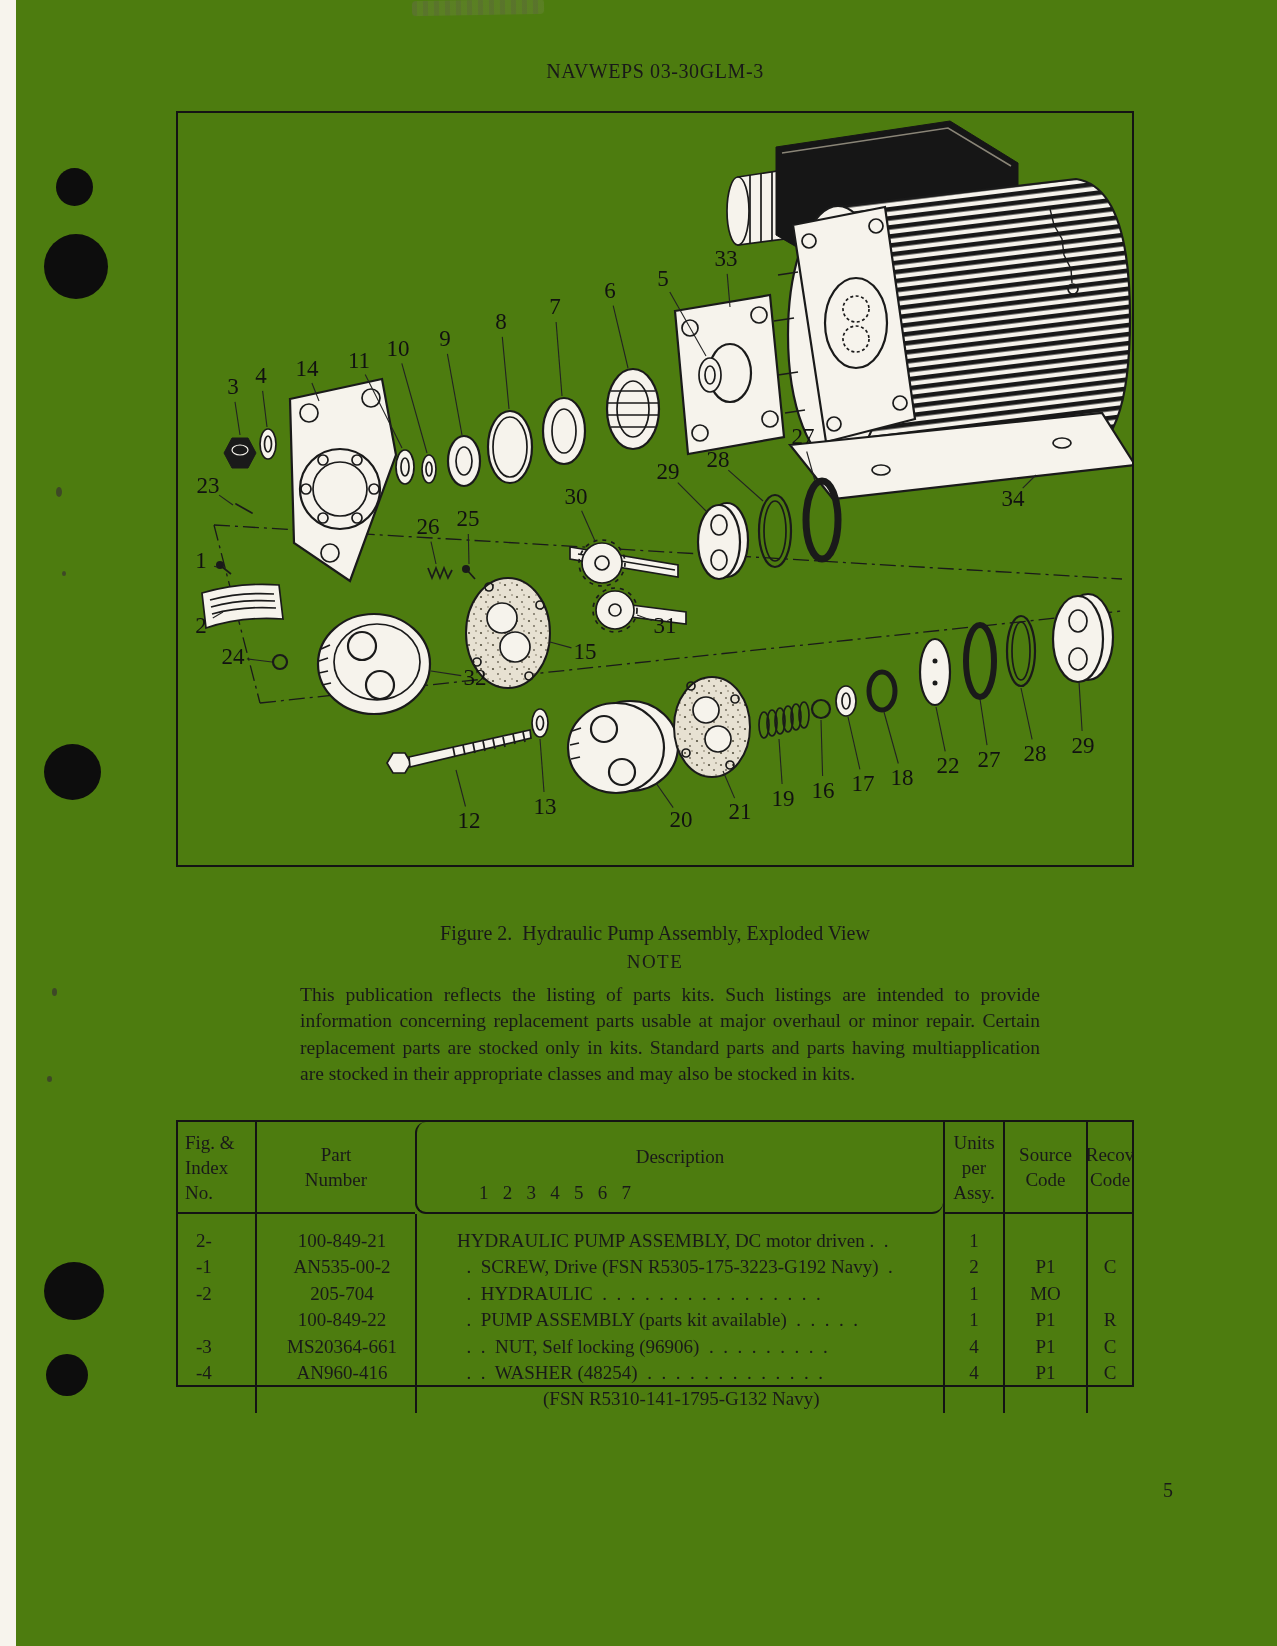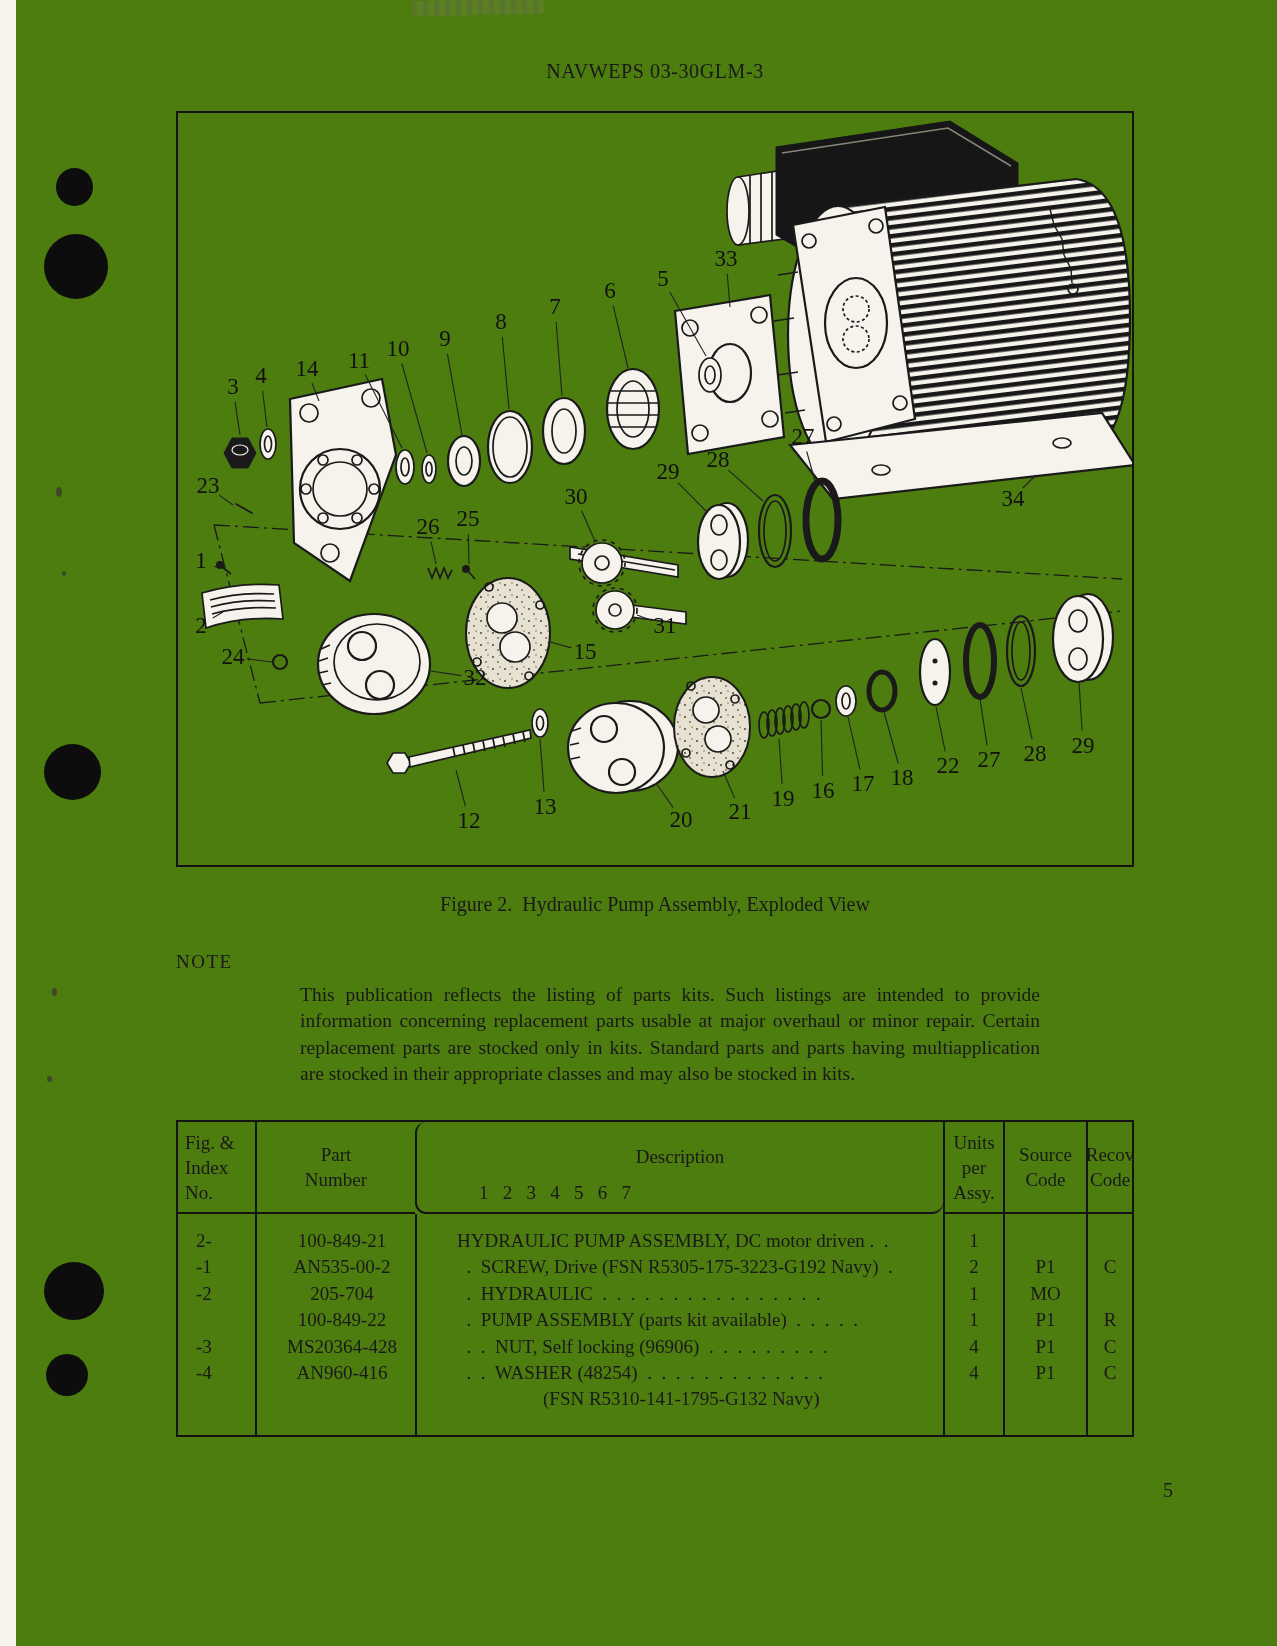--- a/index.html
+++ b/index.html
@@ -20,36 +20,36 @@
   .doc-header {
     position:absolute; top:60px; left:160px; width:958px;
     text-align:center; font-size:20px; letter-spacing:.6px;
   }
   .figure-box {
     position:absolute; left:160px; top:111px; width:958px; height:756px;
     border:2px solid #141414;
   }
   .figure-box svg { display:block; width:100%; height:100%; }
   .caption {
-    position:absolute; top:893px; left:160px; width:958px;
+    position:absolute; top:922px; left:160px; width:958px;
     text-align:center; font-size:20px; white-space:pre;
   }
   .note-h {
     position:absolute; top:951px; left:160px; width:958px;
-    text-align:left; font-size:19px; letter-spacing:1.5px;
+    text-align:center; font-size:19px; letter-spacing:1.5px;
   }
   .note-b {
     position:absolute; top:982px; left:284px; width:740px;
     font-size:19.5px; line-height:26.4px; text-align:justify;
   }
   .pageno { position:absolute; left:1130px; top:1479px; width:44px; text-align:center; font-size:20px; }
 
   
   .ptable {
-    position:absolute; left:160px; top:1120px; width:958px; height:317px;
+    position:absolute; left:160px; top:1120px; width:958px; height:267px;
     border:2px solid #141414;
     display:grid;
     grid-template-columns:77px 160px 528px 60px 83px 1fr;
     grid-template-rows:92px repeat(6, min-content) minmax(0,1fr);
     font-size:19px;
   }
   .ptable > div { border-left:2px solid #141414; overflow:hidden; }
   .ptable > div.c1 { border-left:none; }
   .hc {
     border-bottom:2px solid #141414;
@@ -482,21 +482,21 @@
       <div class="bc c6 c-recov"></div>
       <div class="bc c1 c-index"></div>
       <div class="bc c2 c-part">100-849-22</div>
       <div class="bc c3 c-desc">
         <div class="dline1">  .  PUMP ASSEMBLY (parts kit available)  .  .  .  .  .</div>
       </div>
       <div class="bc c4 c-units">1</div>
       <div class="bc c5 c-source">P1</div>
       <div class="bc c6 c-recov">R</div>
       <div class="bc c1 c-index">-3</div>
-      <div class="bc c2 c-part">MS20364-428</div>
+      <div class="bc c2 c-part">MS20364-661</div>
       <div class="bc c3 c-desc">
         <div class="dline1">  .  .  NUT, Self locking (96906)  .  .  .  .  .  .  .  .  .</div>
       </div>
       <div class="bc c4 c-units">4</div>
       <div class="bc c5 c-source">P1</div>
       <div class="bc c6 c-recov">C</div>
       <div class="bc c1 c-index">-4</div>
       <div class="bc c2 c-part">AN960-416</div>
       <div class="bc c3 c-desc">
         <div class="dline1">  .  .  WASHER (48254)  .  .  .  .  .  .  .  .  .  .  .  .  .</div>

